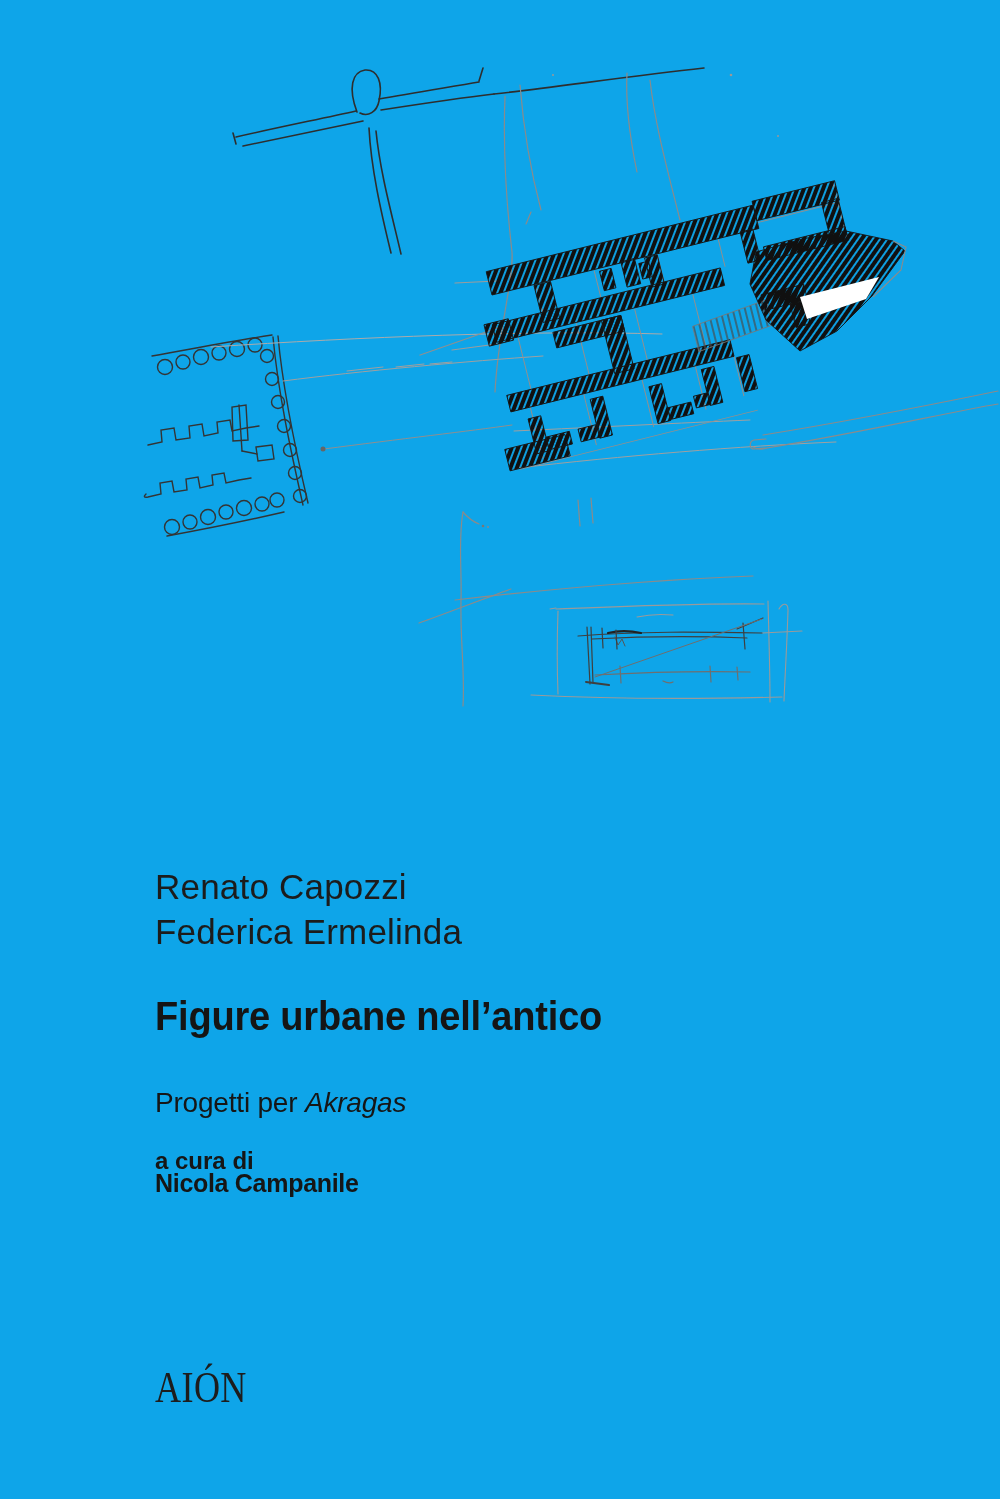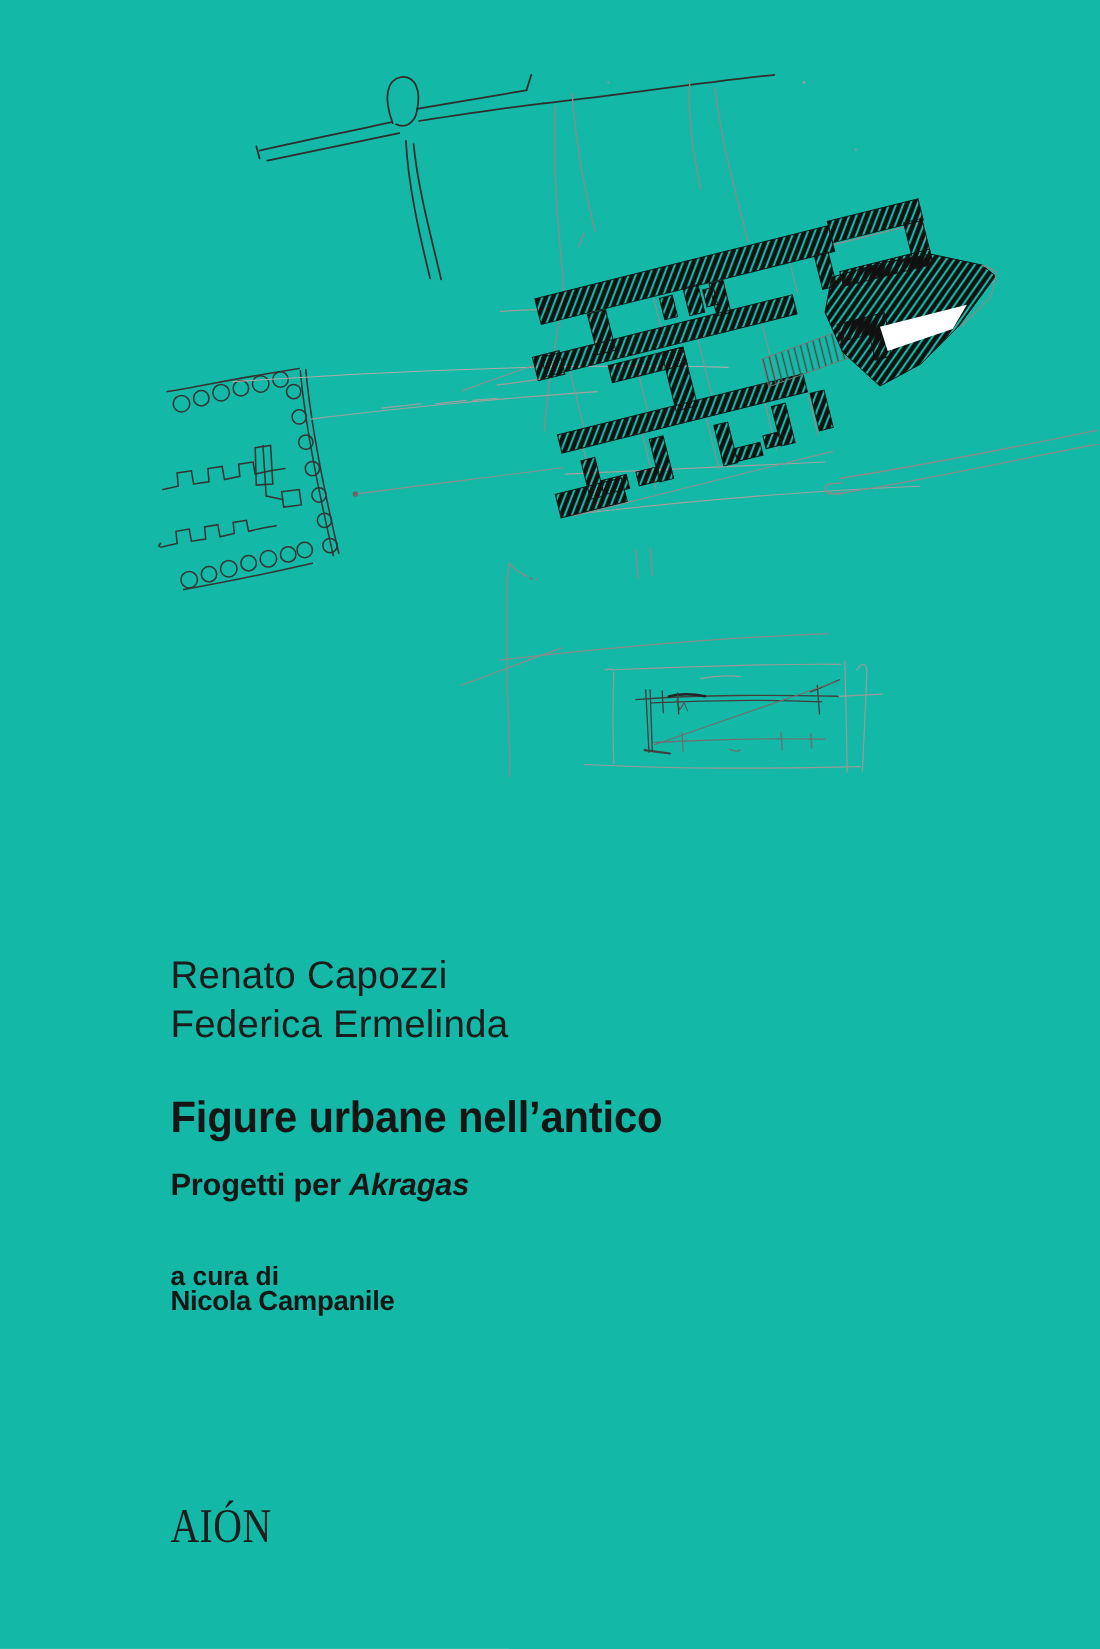--- a/index.html
+++ b/index.html
@@ -1,33 +1,33 @@
 <!DOCTYPE html>
 <html><head>
 <meta charset="utf-8">
 <style>
   html,body{margin:0;padding:0;background:#e8e8e8;}
   .cover{
     position:relative;
     width:1000px;height:1499px;
     margin:0 auto;
-    background:#14b8a6;
+    background:#0ea5e9;
     overflow:hidden;
     font-family:"Liberation Sans", sans-serif;
     color:#1b1b1b;
   }
   .sketch{position:absolute;top:0;left:0;}
   .textblock{position:absolute;left:155px;top:0;width:800px;}
   .authors{position:absolute;top:864px;left:0;font-size:35px;line-height:45px;
     font-weight:400;letter-spacing:0.2px;color:#1c1c1c;white-space:nowrap;}
   .title{position:absolute;top:994px;left:0;font-size:40px;line-height:44px;
     font-weight:700;margin:0;white-space:nowrap;color:#151515;
     transform:scaleX(0.95);transform-origin:left center;letter-spacing:-0.2px;}
-  .subtitle{position:absolute;top:1061px;left:0;font-size:28px;line-height:32px;
-    font-weight:700;white-space:nowrap;color:#161616;letter-spacing:-0.2px;}
+  .subtitle{position:absolute;top:1087px;left:0;font-size:28px;line-height:32px;
+    font-weight:400;white-space:nowrap;color:#161616;letter-spacing:-0.2px;}
   .subtitle em{font-style:italic;}
   .curator-label{position:absolute;top:1149px;left:0;font-size:24px;line-height:24px;
     font-weight:700;color:#161616;}
   .editors{position:absolute;top:1167px;left:0;font-size:25px;line-height:33px;
     font-weight:700;color:#161616;white-space:nowrap;letter-spacing:-0.3px;}
   .publisher{position:absolute;top:1363px;left:0;
     font-family:"Liberation Serif", serif;font-size:44px;line-height:50px;
     font-weight:400;color:#1d1d1d;white-space:nowrap;
     transform:scaleX(0.82);transform-origin:left center;letter-spacing:0.5px;}
 </style>

